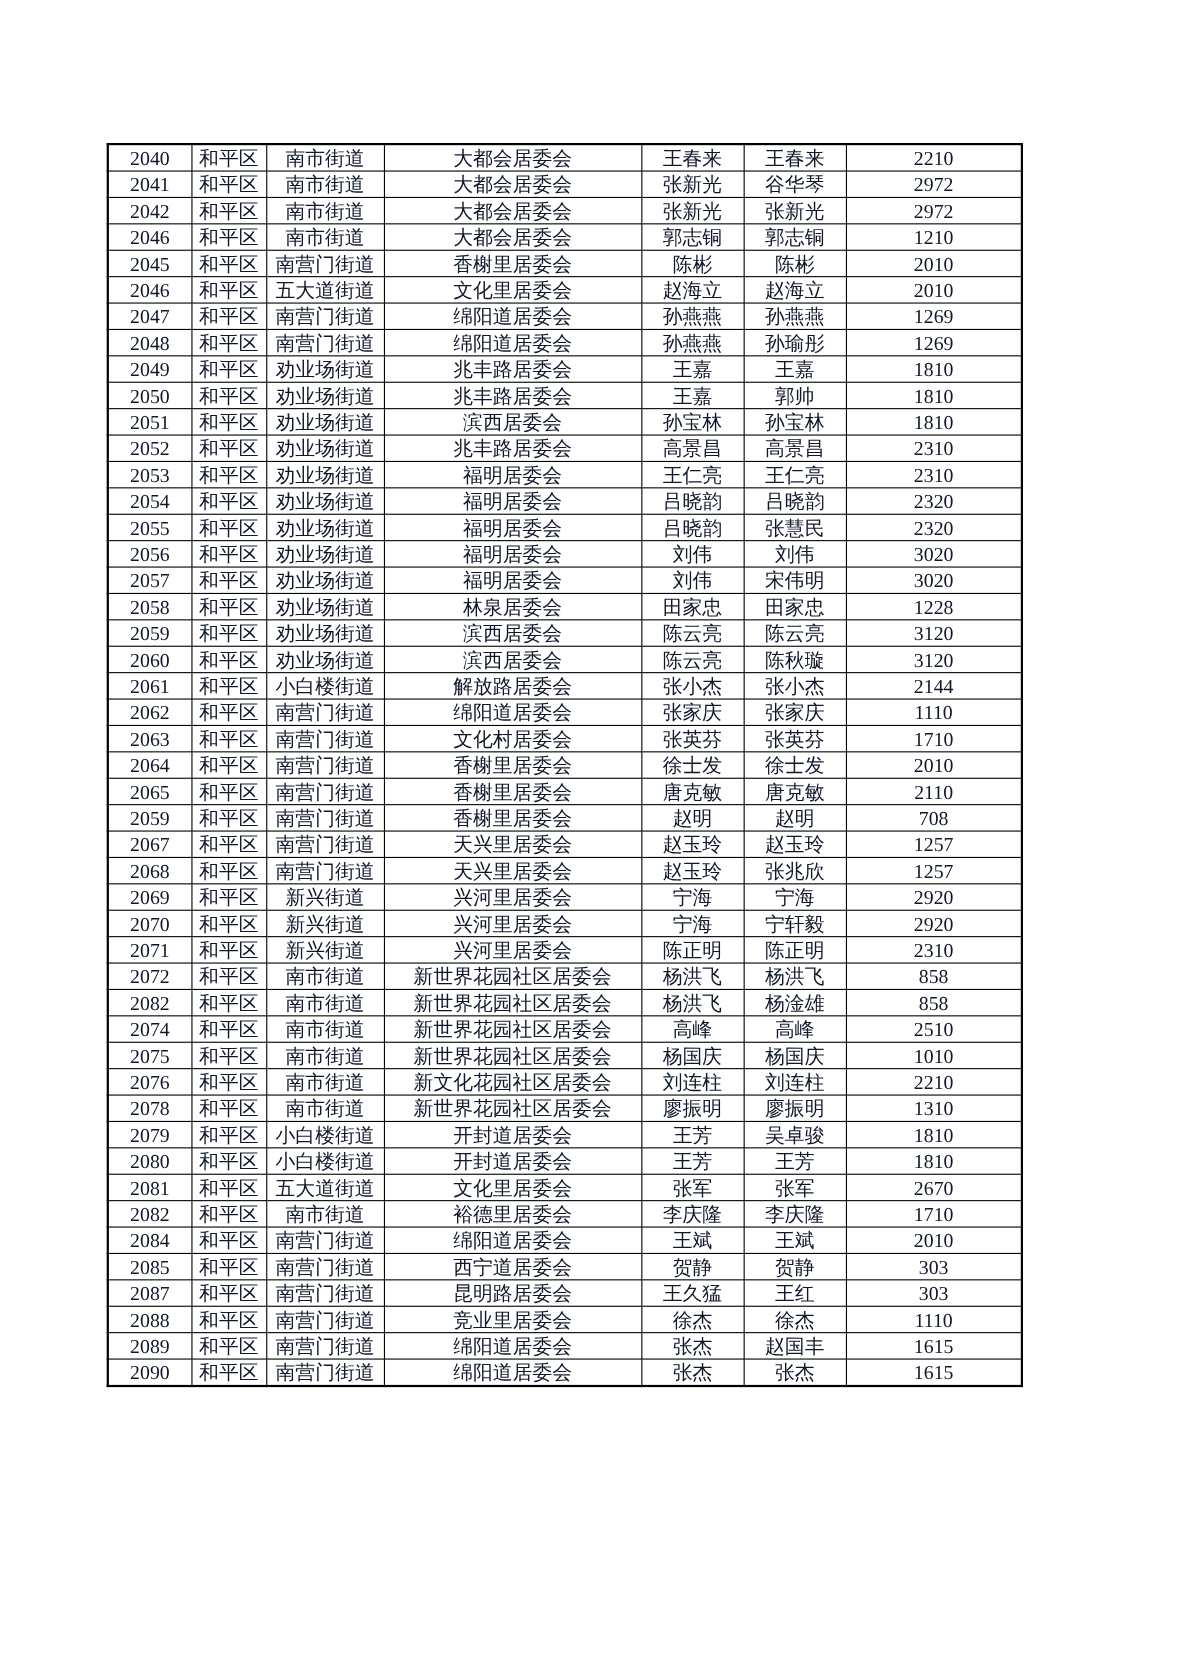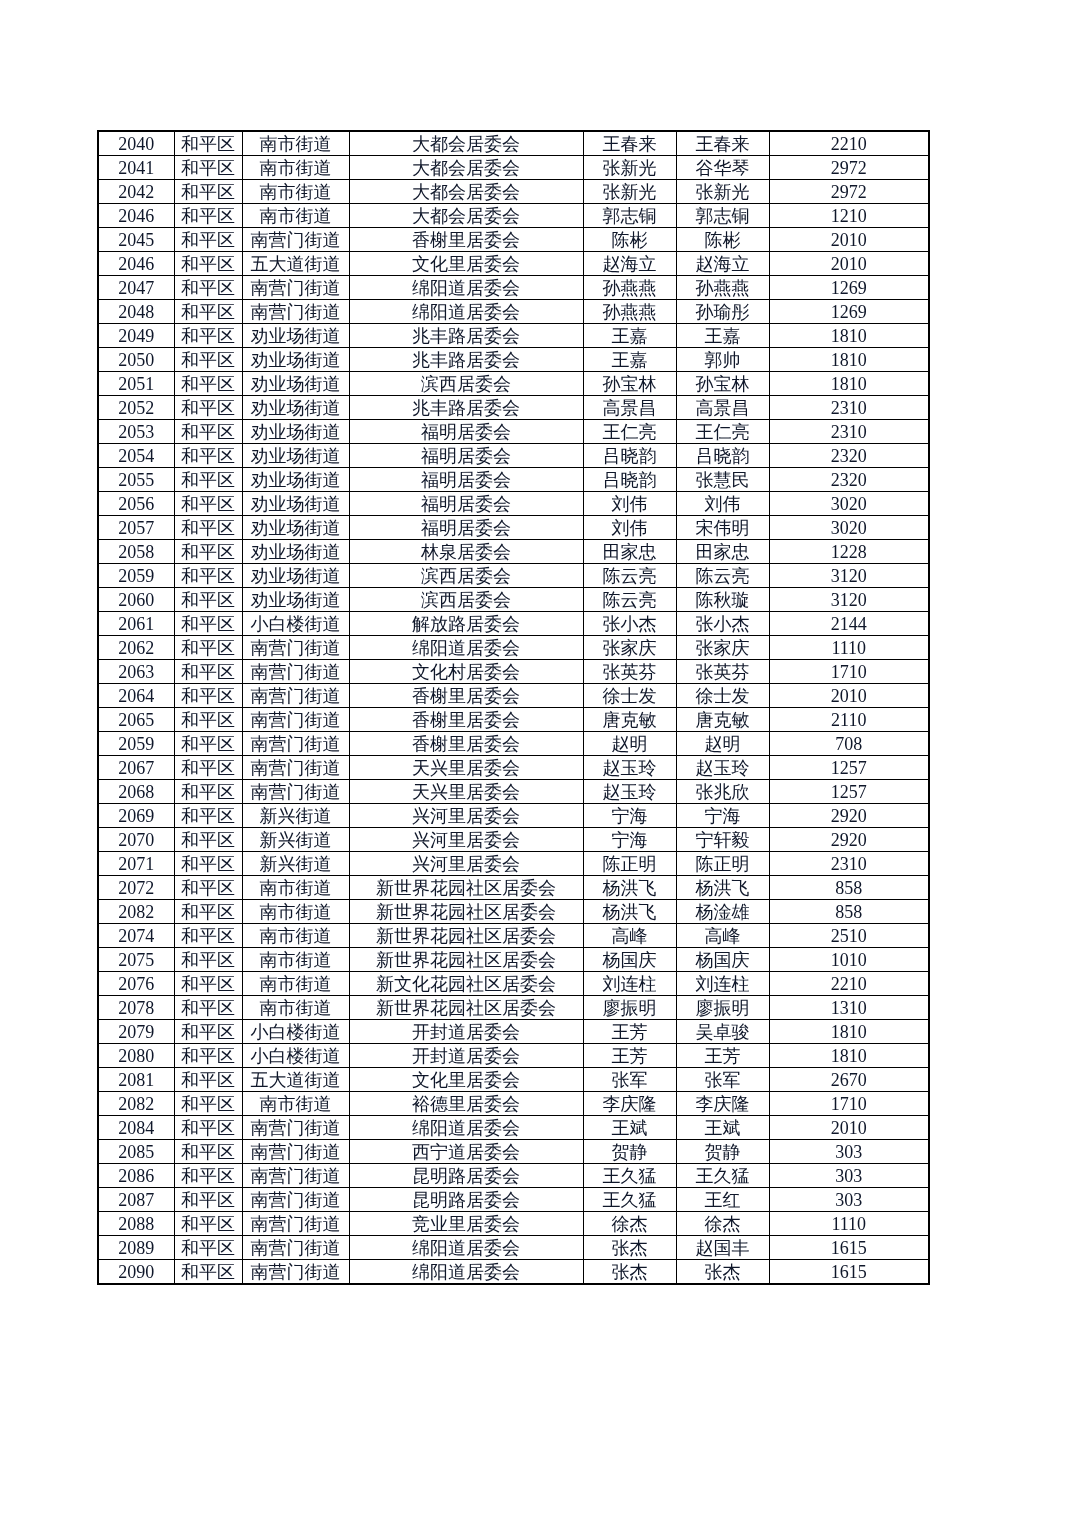--- a/index.html
+++ b/index.html
@@ -429,29 +429,20 @@
         <tr>
           <td>2085</td>
           <td>和平区</td>
           <td>南营门街道</td>
           <td>西宁道居委会</td>
           <td>贺静</td>
           <td>贺静</td>
           <td>303</td>
         </tr>
         <tr>
-          <td>2086</td>
-          <td>和平区</td>
-          <td>南营门街道</td>
-          <td>昆明路居委会</td>
-          <td>王久猛</td>
-          <td>王久猛</td>
-          <td>303</td>
-        </tr>
-        <tr>
           <td>2087</td>
           <td>和平区</td>
           <td>南营门街道</td>
           <td>昆明路居委会</td>
           <td>王久猛</td>
           <td>王红</td>
           <td>303</td>
         </tr>
         <tr>
           <td>2088</td>

